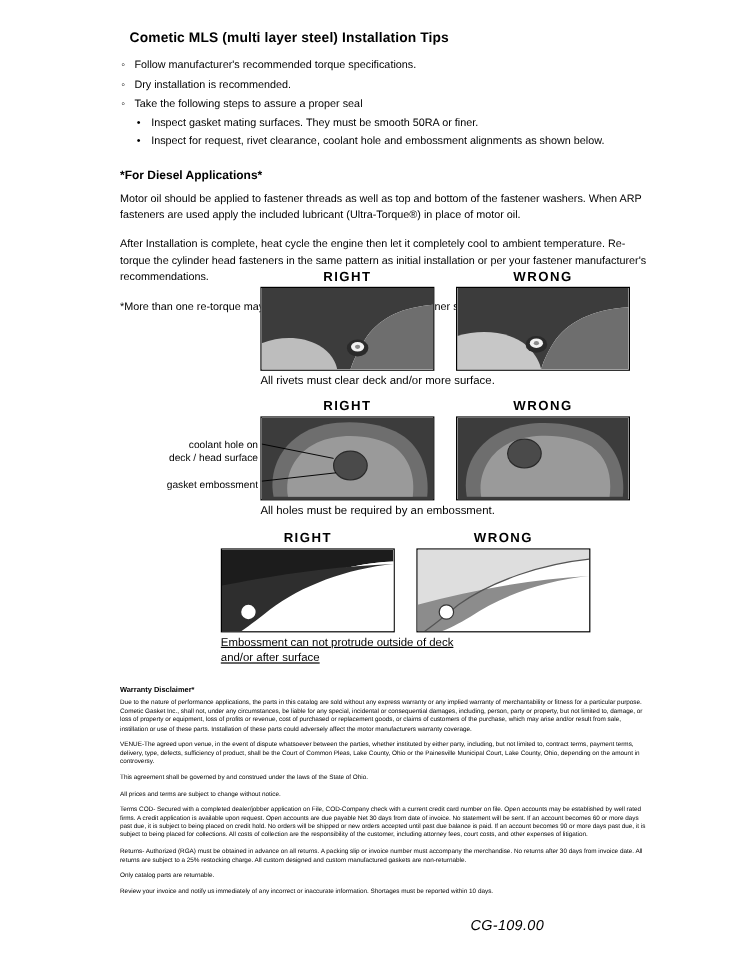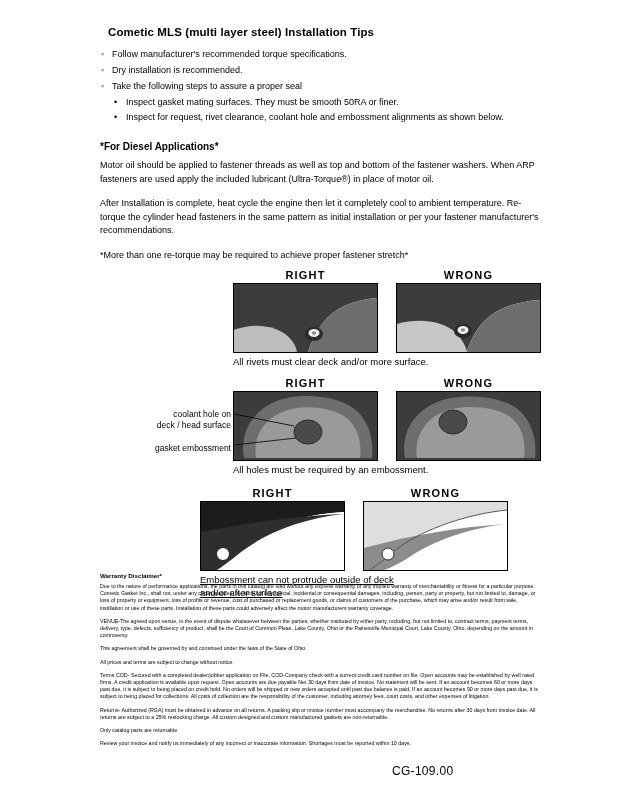--- a/index.html
+++ b/index.html
@@ -82,24 +82,23 @@
     line-height: 13.5px;
     margin: 0 0 11px 0;
   }
   p.para.tight {
     margin-bottom: 0;
   }
 
   
   .figures {
     position: absolute;
-    left: 100px;
+    left: 84px;
     top: 225px;
     width: 440px;
-    margin-top: 44px;
   }
   .fig-row {
     position: relative;
     margin-bottom: 3px;
   }
   .fig-pair {
     display: flex;
     justify-content: flex-start;
     gap: 18px;
     margin-left: 133px;
@@ -170,20 +169,21 @@
     line-height: 7.2px;
     margin: 0 0 6px 0;
     text-align: left;
   }
   .doc-code {
     position: absolute;
     left: 392px;
     top: 764px;
     font-size: 12px;
     letter-spacing: 0.3px;
+    font-style: italic;
   }
 </style>
 </head>
 <body>
 
 <div class="page">
 
   <div class="content">
     <h1 class="title">Cometic MLS (multi layer steel) Installation Tips</h1>
 

